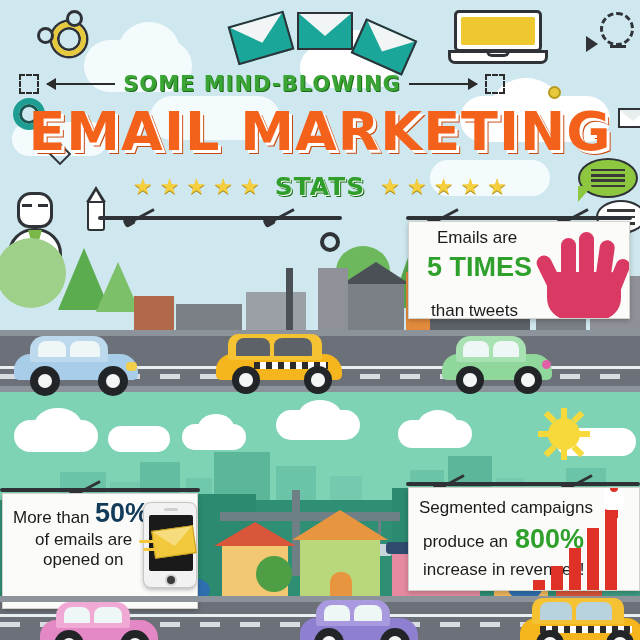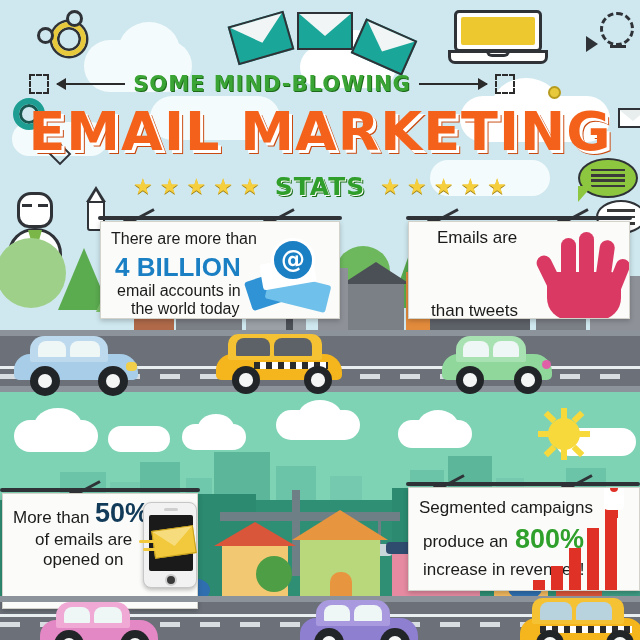--- a/index.html
+++ b/index.html
@@ -26,21 +26,21 @@
 
   
   .road-line { position:absolute; left:0; width:640px; height:3px; background:#e9eef0; }
   .dashes { position:absolute; left:0; width:640px; height:5px;
     background:repeating-linear-gradient(to right,#d7dde0 0 20px, transparent 20px 40px); }
   .curb { position:absolute; left:0; width:640px; height:6px; background:#8d939b; }
 
   
   .kicker-wrap {
     position:absolute; top:72px; left:0; width:524px;
-    display:flex; align-items:center; justify-content:center; gap:8px;margin-left:10px;
+    display:flex; align-items:center; justify-content:center; gap:8px;
   }
   .kicker {
     font-family:"DejaVu Sans", sans-serif;
     font-weight:bold; font-size:21px; letter-spacing:1px;
     color:#3aa535; text-shadow:1px 1px 0 #1d6b1a;
     white-space:nowrap;
   }
   .dash-box { width:20px; height:20px; border:2.5px dashed #2b2b2b; }
   .arrow-line { position:relative; width:68px; height:2.5px; background:#2b2b2b; }
   .arrow-line.left:before {
@@ -357,43 +357,27 @@
     <span class="star">★</span>
     <span class="star">★</span>
     <span class="star">★</span>
     <span class="star">★</span>
     <span class="star">★</span>
   </div>
 
   <div class="bb-top" style="left:98px; top:216px; width:244px;"></div>
   <div class="lamp" style="left:128px; top:208px; transform:rotate(-28deg);"></div>
   <div class="lamp" style="left:268px; top:208px; transform:rotate(-28deg);"></div>
-  <div class="billboard" style="left:100px; top:221px; width:240px; height:98px;">
-    <div class="bb-text" style="left:10px; top:8px; width:150px; font-size:16px;">There are more than</div>
-    <div class="bb-text big-num blue" style="left:14px; top:30px; font-size:26px; letter-spacing:0px;">4 BILLION</div>
-    <div class="bb-text" style="left:16px; top:60px; font-size:16px;">email accounts in</div>
-    <div class="bb-text" style="left:30px; top:78px; font-size:16px;">the world today</div>
-
-    <div style="position:absolute; left:140px; top:16px; width:96px; height:80px;">
-      <div class="at-wing" style="left:6px; top:34px; width:64px; height:30px;
-           background:#2f93d6; transform:rotate(-18deg); border-radius:3px;"></div>
-      <div class="at-wing" style="left:26px; top:40px; width:62px; height:28px;
-           background:#6fc0ea; transform:rotate(14deg); border-radius:3px;"></div>
-      <div class="at-wing" style="left:20px; top:22px; width:54px; height:26px;
-           background:#ffffff; transform:rotate(-10deg); border-radius:3px;"></div>
-      <div class="at-circle" style="left:30px; top:0px; width:44px; height:44px; font-size:24px;
-                  border:3px solid #ffffff;">@</div>
-    </div>
-  </div>
 
   <div class="bb-top" style="left:406px; top:216px; width:226px;"></div>
   <div class="lamp" style="left:432px; top:208px; transform:rotate(-28deg);"></div>
   <div class="lamp" style="left:562px; top:208px; transform:rotate(-28deg);"></div>
   <div class="billboard" style="left:408px; top:221px; width:222px; height:98px;">
     <div class="bb-text" style="left:28px; top:6px; font-size:17px;">Emails are</div>
+    <div class="bb-text big-num green" style="left:18px; top:30px; font-size:27px;">5 TIMES</div>
     <div class="bb-text" style="left:22px; top:79px; font-size:17px;">than tweets</div>
 
     <div style="position:absolute; left:128px; top:6px; width:94px; height:92px;">
       <div class="finger" style="left:6px;  top:26px; width:15px; height:44px; transform:rotate(-26deg);"></div>
       <div class="finger" style="left:24px; top:10px; width:15px; height:56px;"></div>
       <div class="finger" style="left:42px; top:4px;  width:15px; height:62px;"></div>
       <div class="finger" style="left:60px; top:12px; width:15px; height:54px; transform:rotate(8deg);"></div>
       <div class="finger" style="left:74px; top:30px; width:14px; height:40px; transform:rotate(22deg);"></div>
       <div class="palm" style="left:10px; top:44px; width:74px; height:48px;"></div>
     </div>

